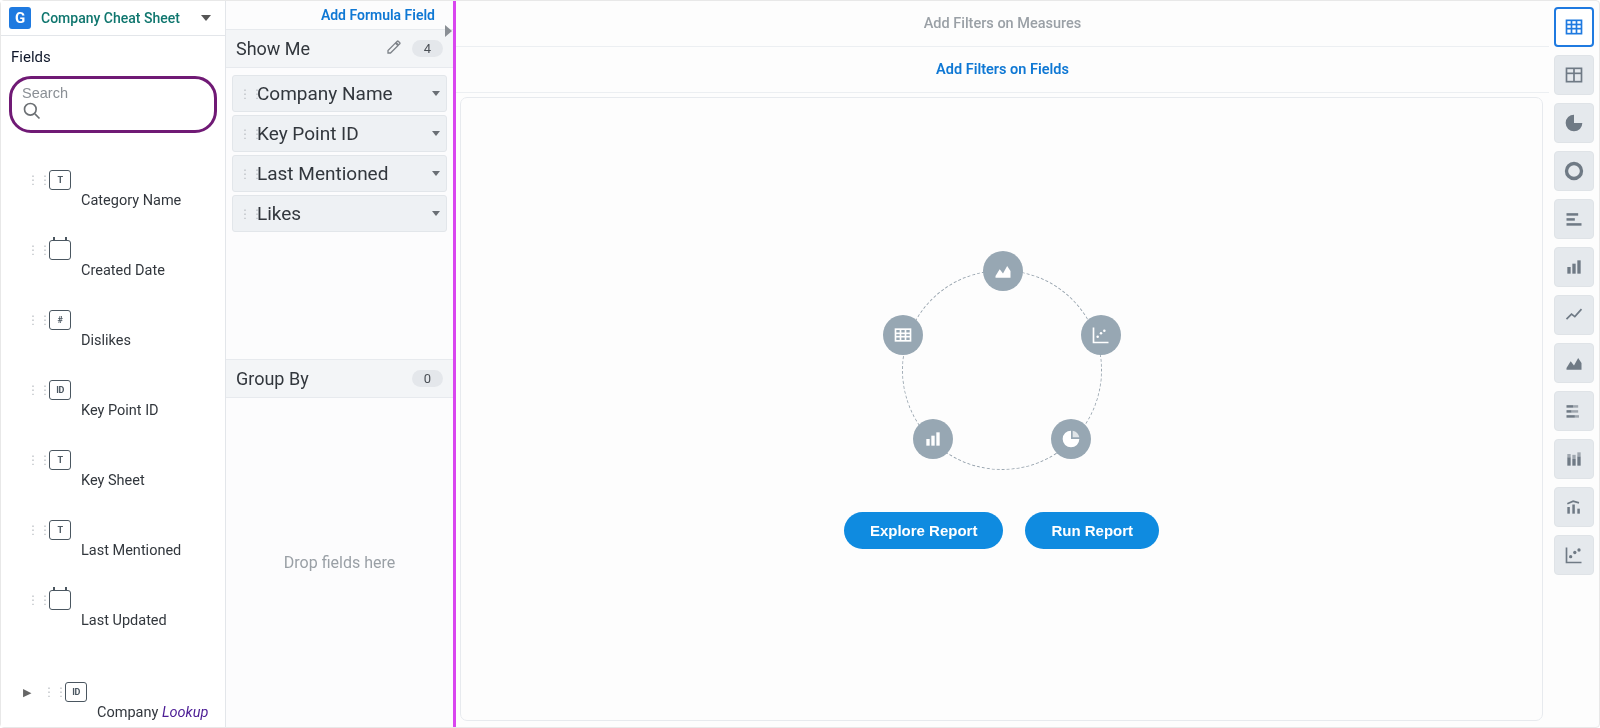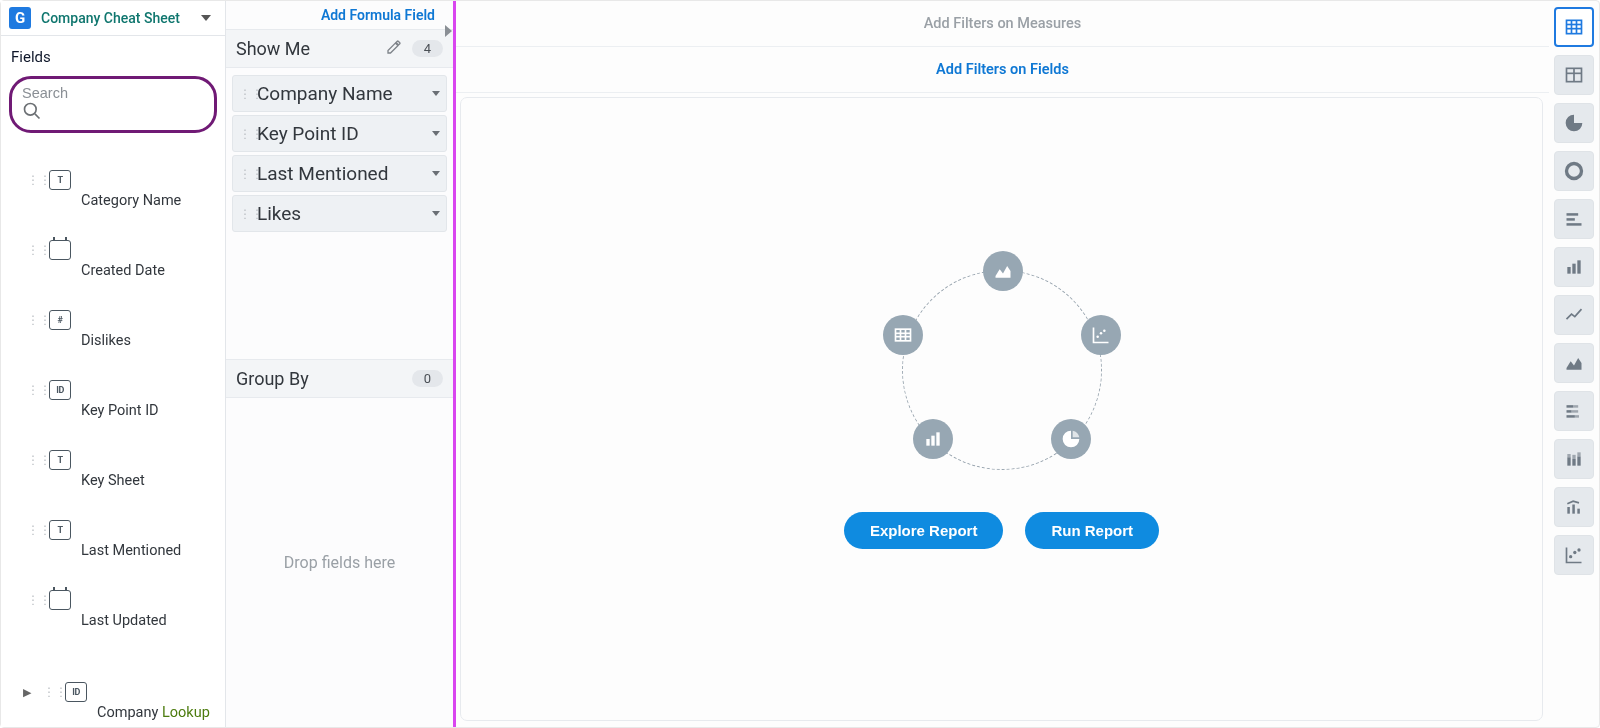--- a/index.html
+++ b/index.html
@@ -20,21 +20,21 @@
   .field-list { padding:4px 0; overflow:auto;}
   .field-row { display:flex; align-items:center; gap:10px; padding:6px 6px 6px 26px; cursor:default;}
   .drag-handle { color:#b9bdc2; font-size:12px; cursor:grab; width:12px; text-align:center;}
   .ftype { width:22px; height:20px; border:1.5px solid #4a5660; border-radius:3px; display:flex; align-items:center; justify-content:center; font-size:9px; color:#4a5660; font-weight:700; letter-spacing:-0.5px;}
   .ftype.cal { position:relative; }
   .ftype.cal::before { content:""; position:absolute; top:-4px; left:3px; width:2px; height:4px; background:#4a5660;}
   .ftype.cal::after { content:""; position:absolute; top:-4px; right:3px; width:2px; height:4px; background:#4a5660;}
   .field-name { color:#32373d; font-size:14.5px;margin-top:41px;}
   .lookup-row { display:flex; align-items:center; gap:10px; padding:6px 6px 6px 22px; }
   .expand-caret { color:#666; font-size:11px; cursor:pointer; width:10px;}
-  .lookup-italic { color:#4d7c0f;text-align:right;}
+  .lookup-italic { font-style:italic; color:#4c1d95;text-align:right;}
   
   .mid { width:230px; border-right:3px solid #d946ef; display:flex; flex-direction:column; background:#fcfcfd; position:relative;}
   .mid-top { display:flex; align-items:center; justify-content:flex-end; padding:6px 18px 6px 6px; border-bottom:1px solid #e7eaee;}
   .add-formula { color:#0f78d4; font-weight:600; font-size:14px; cursor:pointer;}
   .mid-collapse { position:absolute; right:-2px; top:18px; width:14px; height:24px; display:flex;align-items:center;justify-content:center; cursor:pointer;}
   .chev-right { width:0;height:0;border-top:6px solid transparent;border-bottom:6px solid transparent;border-left:7px solid #8a8f95;}
   .panel-header { display:flex; align-items:center; padding:8px 10px; background:#f3f5f7; border-bottom:1px solid #e7eaee;}
   .panel-title { flex:1; color:#32373d; font-size:18px;}
   .edit-icon svg{width:16px;height:16px;stroke:#7f848a;fill:none;stroke-width:2;}
   .count-badge { background:#e4e7eb; color:#4a4f55; border-radius:10px; padding:1px 12px; font-size:13px; margin-left:10px;}

